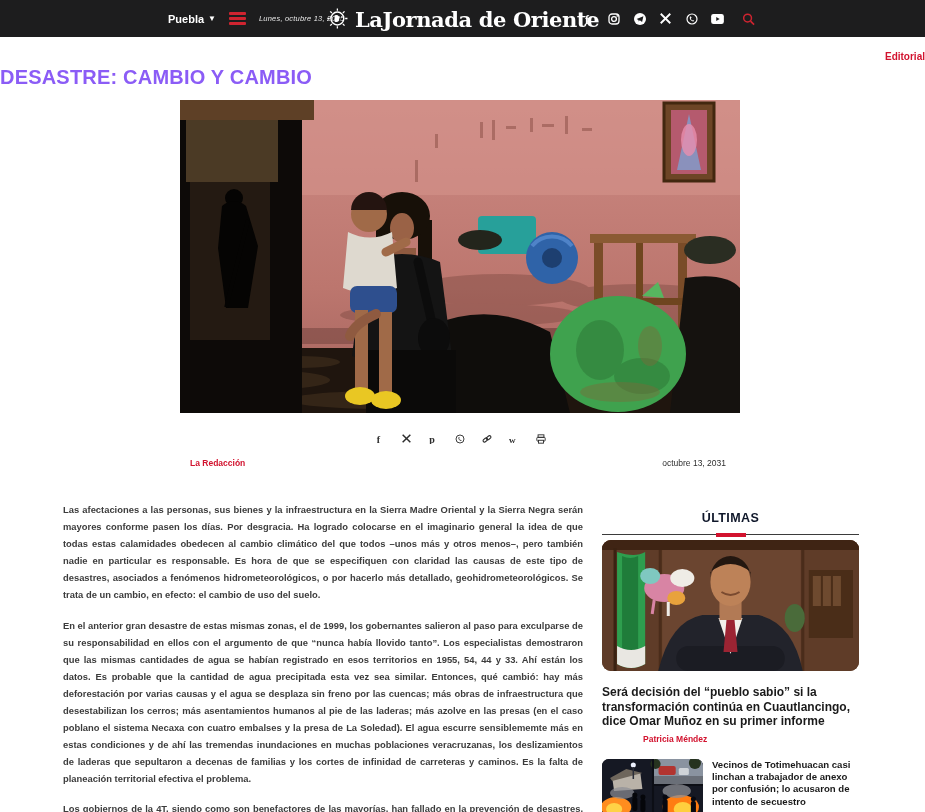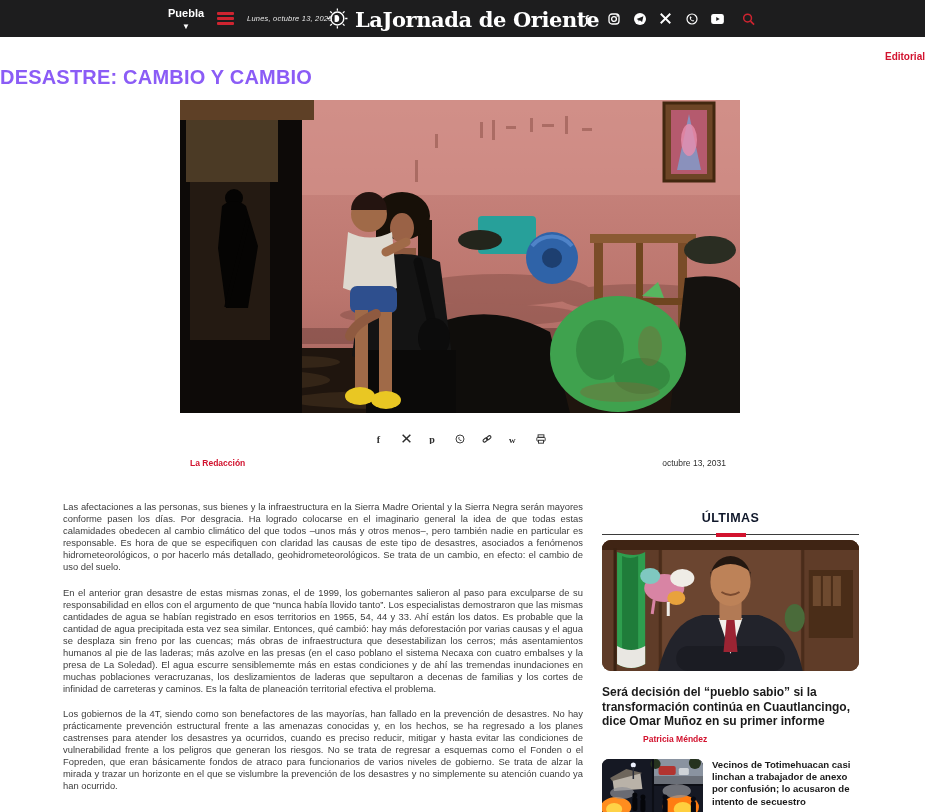--- a/index.html
+++ b/index.html
@@ -2,21 +2,21 @@
 <html lang="es"><head>
 <meta charset="utf-8">
 <style>
   html,body{margin:0;padding:0;background:#fff;}
   .page{position:relative;width:925px;height:812px;background:#fff;overflow:hidden;
         font-family:"Liberation Sans",sans-serif;}
 
   
   .topbar{position:absolute;left:0;top:0;width:925px;height:37px;background:#1d1d1e;}
   .topbar-left{position:absolute;left:168px;top:0;height:37px;display:flex;align-items:center;gap:13px;}
-  .region{display:flex;align-items:center;gap:4px;color:#fff;font-size:11px;font-weight:700;cursor:pointer;flex-direction:column;}
+  .region{display:flex;align-items:center;gap:4px;color:#fff;font-size:11px;font-weight:700;cursor:pointer;}
   .chev{font-size:8px;color:#fff;line-height:1;}
   .burger{display:flex;flex-direction:column;gap:2.5px;width:17px;cursor:pointer;}
   .burger span{display:block;height:2.5px;background:#cf2430;border-radius:1px;}
   .topdate{color:#e6e6e6;font-size:7.5px;font-style:italic;letter-spacing:.2px;}
   .brand{position:absolute;left:50%;top:50%;transform:translate(-50%,-50%);display:flex;align-items:center;gap:7px;color:#fff;cursor:pointer;}
   .brand-text{font-family:"DejaVu Serif",serif;font-weight:700;font-size:21px;letter-spacing:-.4px;white-space:nowrap;}
   .topbar-right{position:absolute;right:170px;top:0;height:37px;display:flex;align-items:center;gap:13px;}
   .sicon{display:flex;align-items:center;justify-content:center;width:13px;height:13px;cursor:pointer;}
   .search-btn{margin-left:5px;}
 
@@ -32,21 +32,21 @@
              align-items:center;gap:16px;}
   .shicon{display:flex;align-items:center;justify-content:center;width:11px;height:11px;cursor:pointer;color:#2c2c2c;}
   .shicon text{font-family:"Liberation Serif",serif;}
 
   .byline{position:absolute;left:180px;top:458px;width:546px;display:flex;justify-content:space-between;align-items:baseline;}
   .author{margin-left:10px;color:#d2122e;font-size:8.5px;font-weight:700;cursor:pointer;}
   .adate{color:#2f2f2f;font-size:8.5px;}
 
   
   .body-copy{position:absolute;left:63px;top:501px;width:520px;}
-  .body-copy p{margin:0 0 13.5px;font-size:9.4px;line-height:12px;text-align:justify;color:#3c3c3c;}
+  .body-copy p{margin:0 0 13.5px;font-size:9.4px;line-height:17px;text-align:justify;color:#3c3c3c;font-weight:bold;}
 
   
   .sidebar{position:absolute;left:602px;top:511px;width:257px;}
   .sb-head{position:relative;text-align:center;font-size:12.5px;font-weight:800;letter-spacing:.4px;
            color:#0f172a;padding-bottom:9px;border-bottom:1.5px solid #3b3b3b;}
   .sb-head::after{content:"";position:absolute;left:50%;transform:translateX(-50%);bottom:-2.5px;
                   width:30px;height:3.5px;background:#d2122e;}
   .feat-img{margin-top:5px;height:131px;border-radius:9px;overflow:hidden;cursor:pointer;background:#5f3c28;}
   .feat-img svg,.item-thumb svg{display:block;width:100%;height:100%;}
   .feat-title{margin-top:14px;font-size:12px;font-weight:800;line-height:1.22;color:#1a1a1a;cursor:pointer;}

